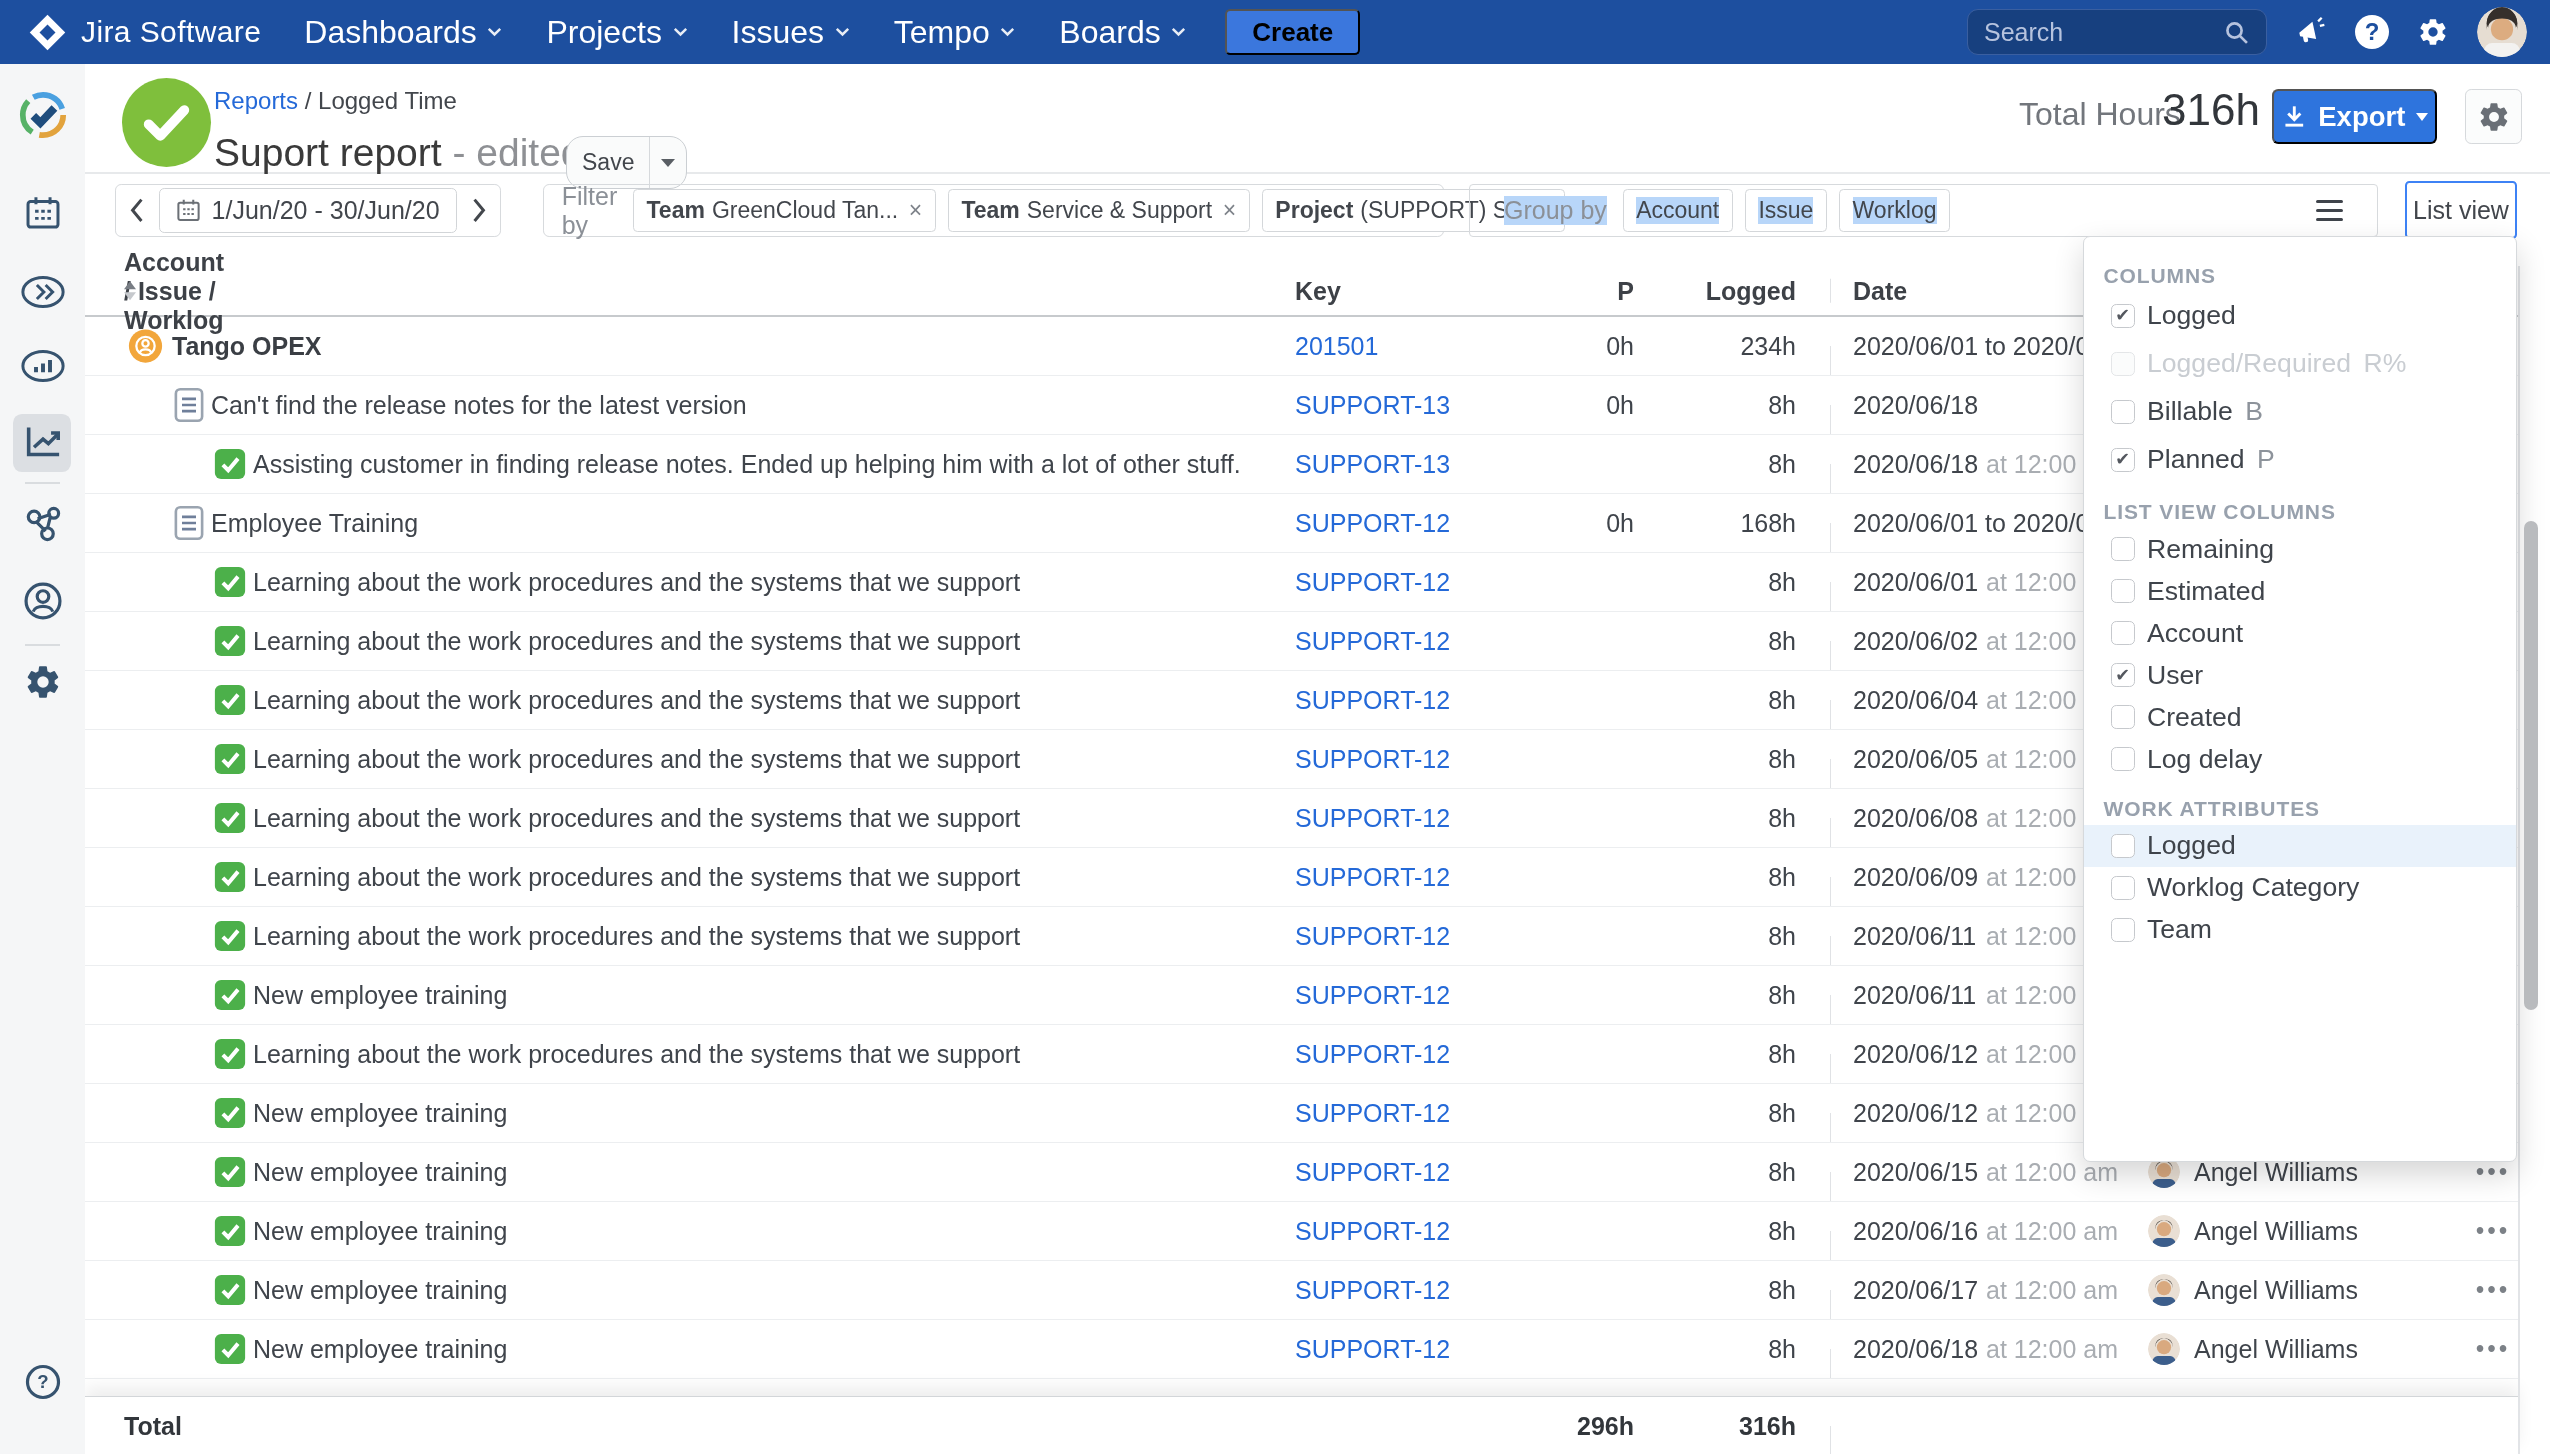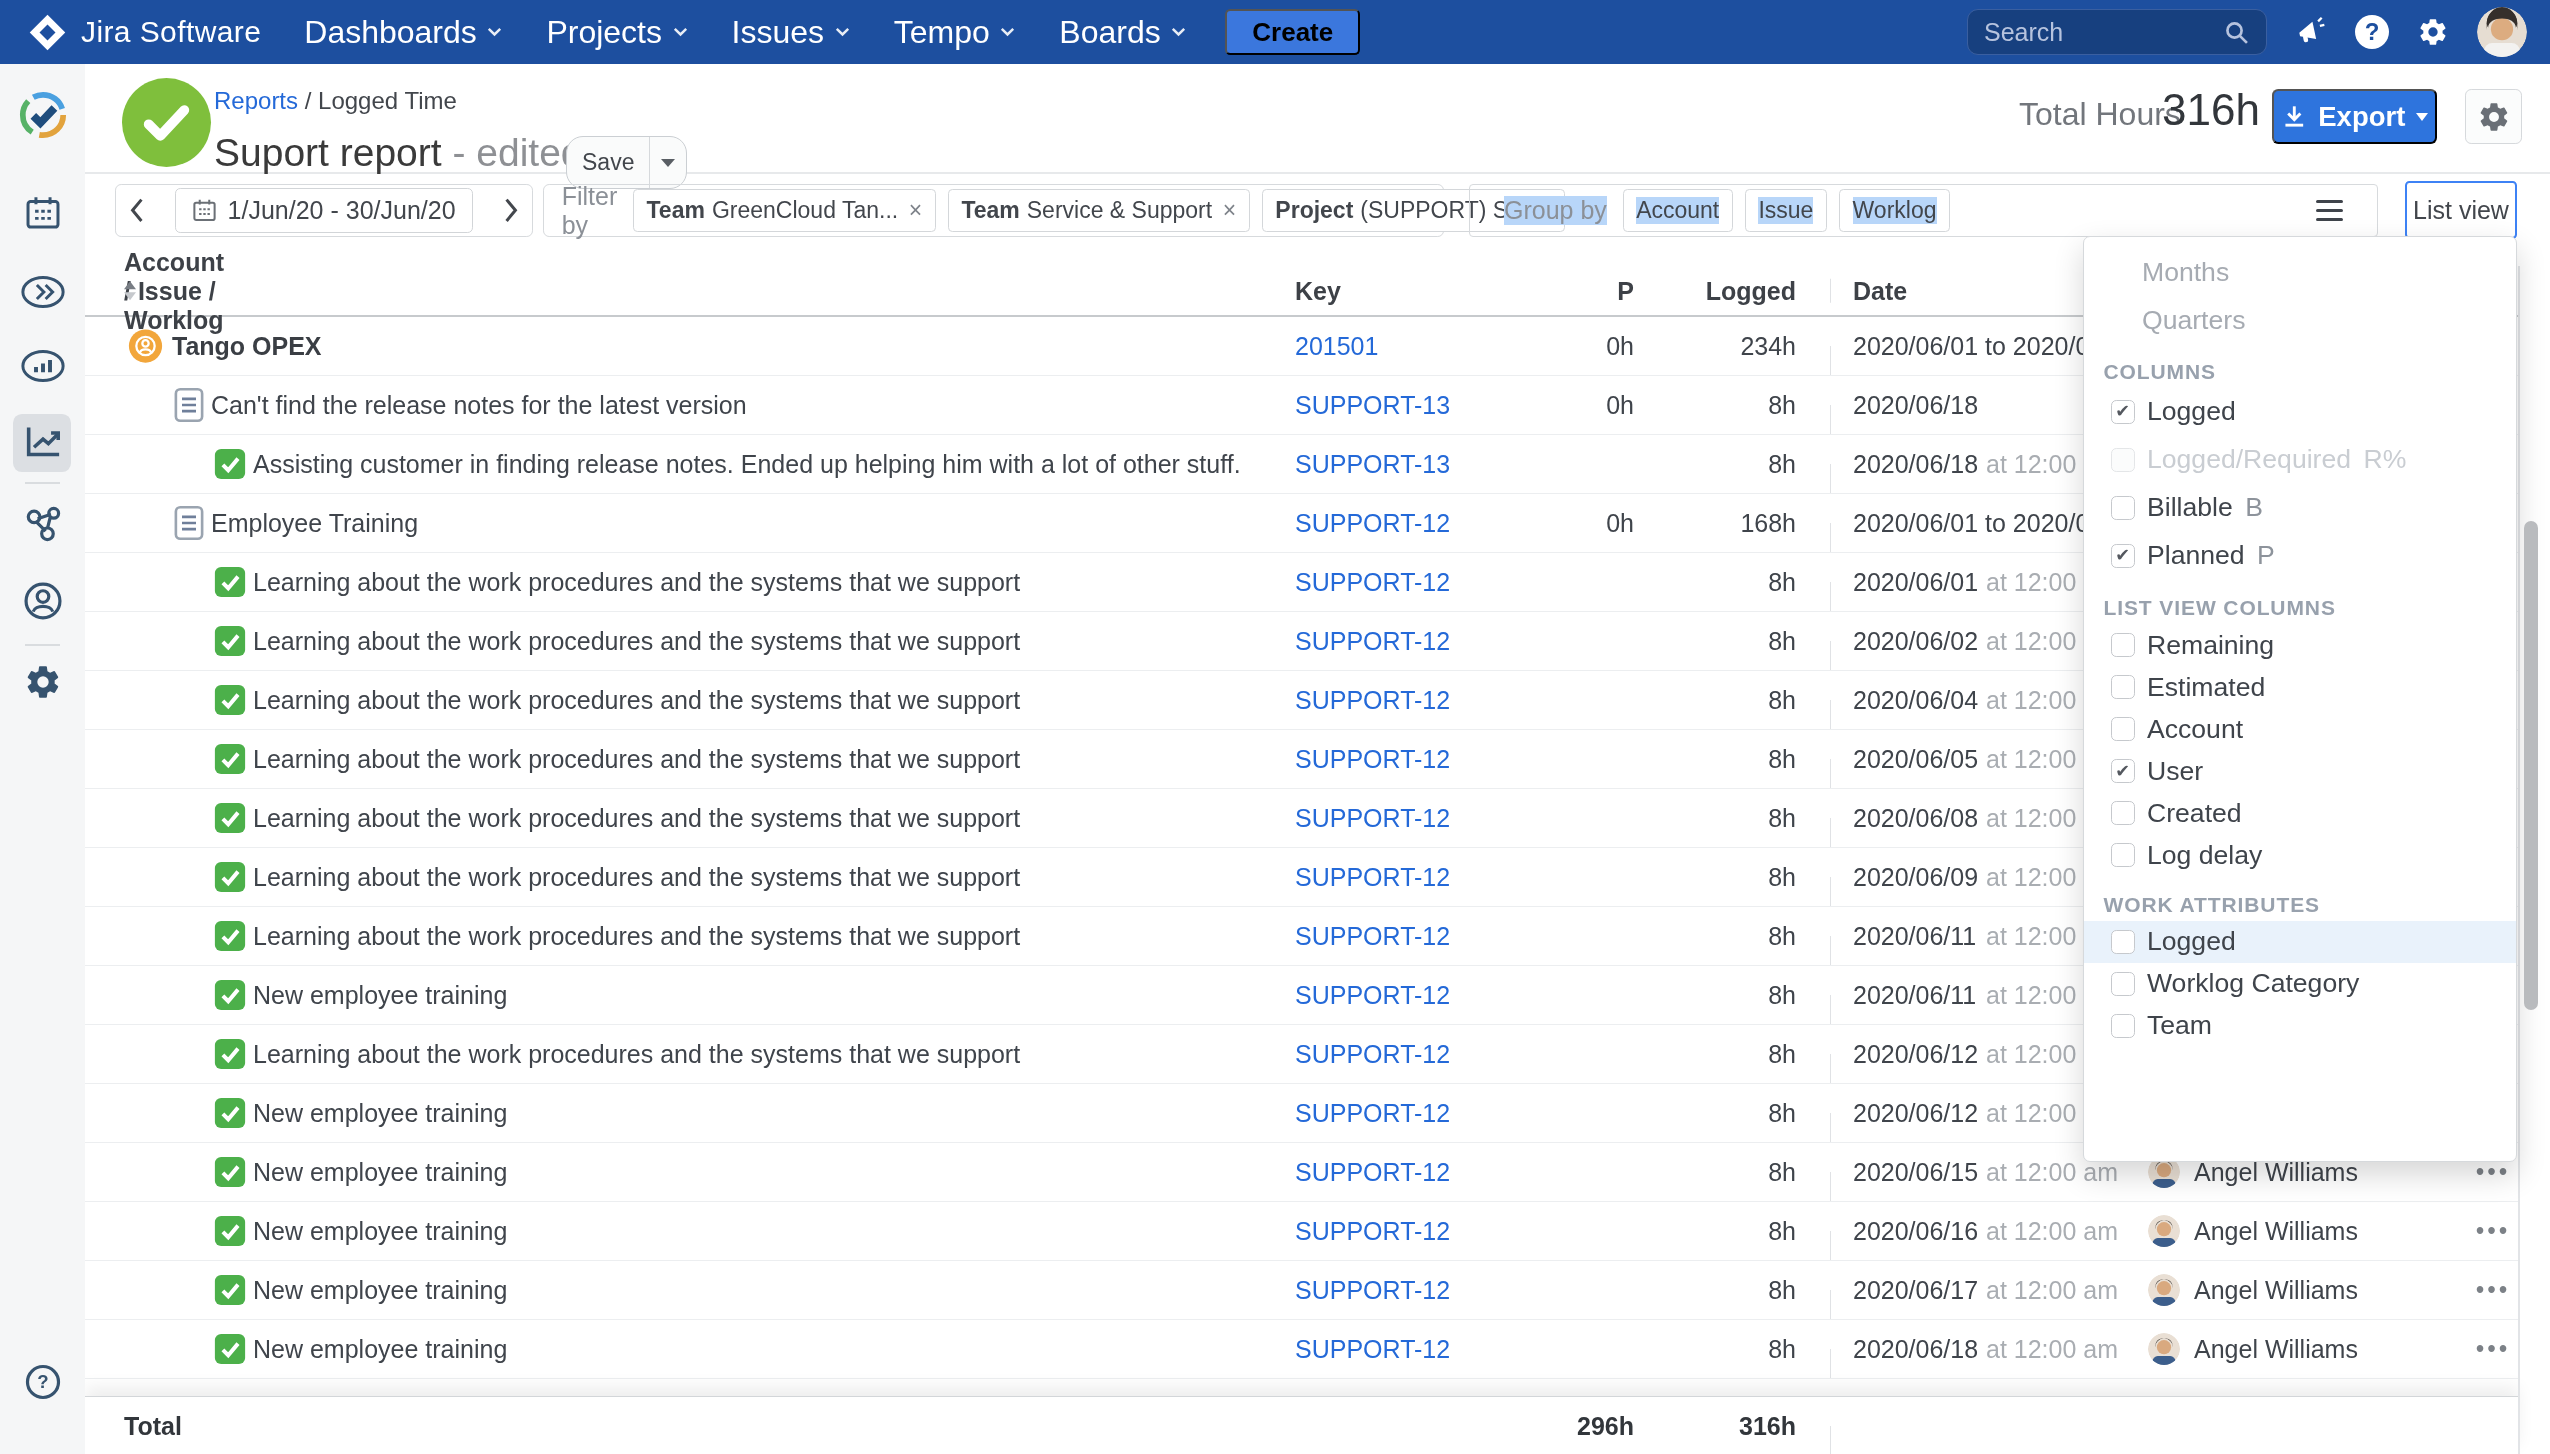--- a/index.html
+++ b/index.html
@@ -53,21 +53,21 @@
               gap:10.6px;cursor:pointer}
   .export-btn .caret-dn{border-top-color:#fff;border-left-width:6.2px;border-right-width:6.2px;border-top-width:8px}
   .gear-btn{position:absolute;left:2380px;top:25px;width:57px;height:55px;border:1.8px solid #d6d9dc;border-radius:6.2px;
             background:#fbfcfc;display:flex;align-items:center;justify-content:center;color:#6a6f76;cursor:pointer}
 
   
   .datebar{position:absolute;left:30px;top:120px;height:53px;border:1.8px solid #d7dadd;border-radius:6.2px;
            display:flex;align-items:center;box-sizing:border-box}
   .dn-arrow{width:41px;display:flex;align-items:center;justify-content:center;align-self:stretch;cursor:pointer}
   .date-btn{height:43px;border:1.8px solid #d2d5d8;border-radius:5.3px;display:flex;align-items:center;gap:10.6px;
-            padding:0 16px;font-size:25px;color:#42464c;margin:0 18px;cursor:pointer}
+            padding:0 16px;font-size:25px;color:#42464c;margin:0 2px;cursor:pointer}
   .filterbar{position:absolute;left:458px;top:120px;width:901px;height:53px;border:1.8px solid #d7dadd;border-radius:6.2px;
              display:flex;align-items:center;box-sizing:border-box;padding:0 17.7px;gap:12.4px}
   .bar-label{font-size:25px;color:#8b9097;margin-right:3.5px}
   .chip{height:41px;border:1.8px solid #d4d7da;border-radius:4.4px;background:#fff;display:flex;align-items:center;
         padding:0 12.4px;font-size:23px;color:#42464c;white-space:nowrap;cursor:pointer}
   .chip b{margin-right:7px}
   .chip .x{margin-left:10.6px;color:#7e838a;font-size:23px;cursor:pointer}
   .funnel{margin-left:auto;cursor:pointer}
   .groupbar{position:absolute;left:1384px;top:120px;width:909px;height:53px;border:1.8px solid #d7dadd;border-radius:4px;
             display:flex;align-items:center;box-sizing:border-box;padding:0 34px;gap:12.4px}
@@ -877,24 +877,20 @@
       <span class="tf-label">Total</span>
       <span class="tf-p">296h</span>
       <span class="tf-logged">316h</span>
       <span class="vline"></span>
     </div>
 
     <span class="table-rborder"></span>
   </main>
 
   <div class="dropdown">
-    <div id="dd-periods">
-        <div class="dd-period">Months</div>
-        <div class="dd-period">Quarters</div>
-      </div>
     <div id="dd-sections">
         <div class="dd-section sec-columns">
           <div class="dd-header">COLUMNS</div>
           <div class="dd-item">
             <span class="cb checked"></span>
             <span>Logged</span>
           </div>
           <div class="dd-item disabled">
             <span class="cb disabled"></span>
             <span>Logged/Required</span>

